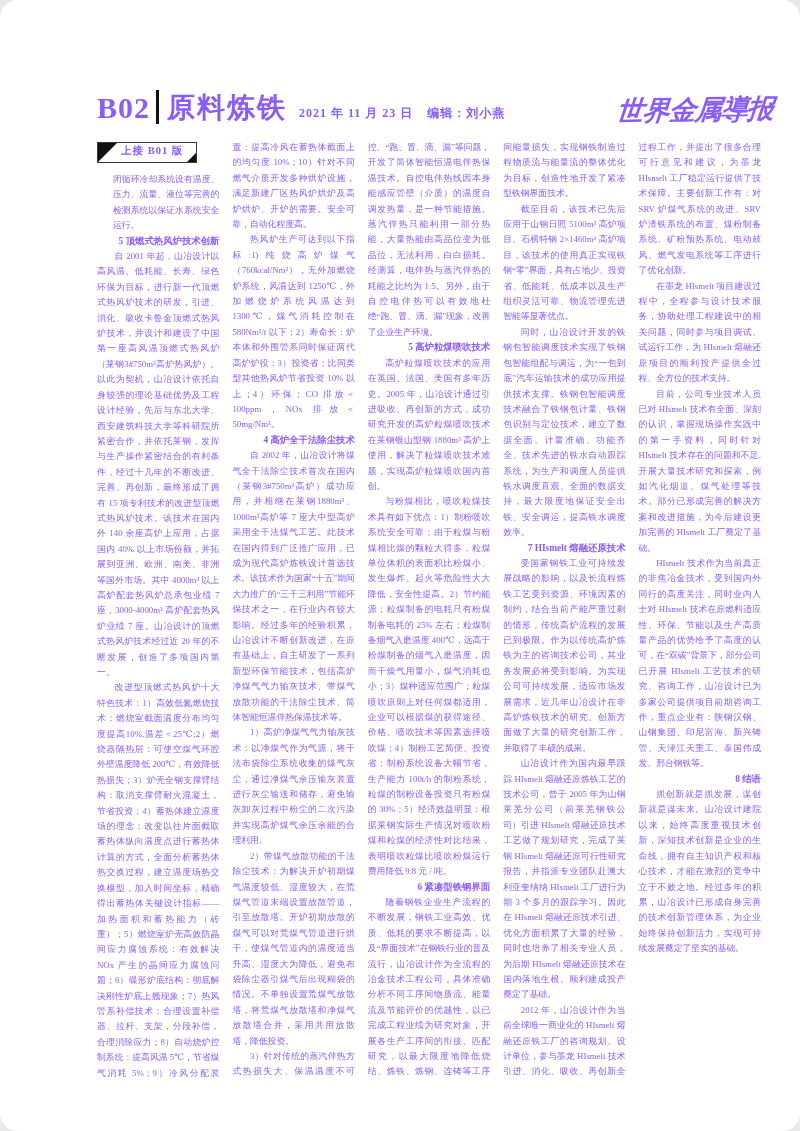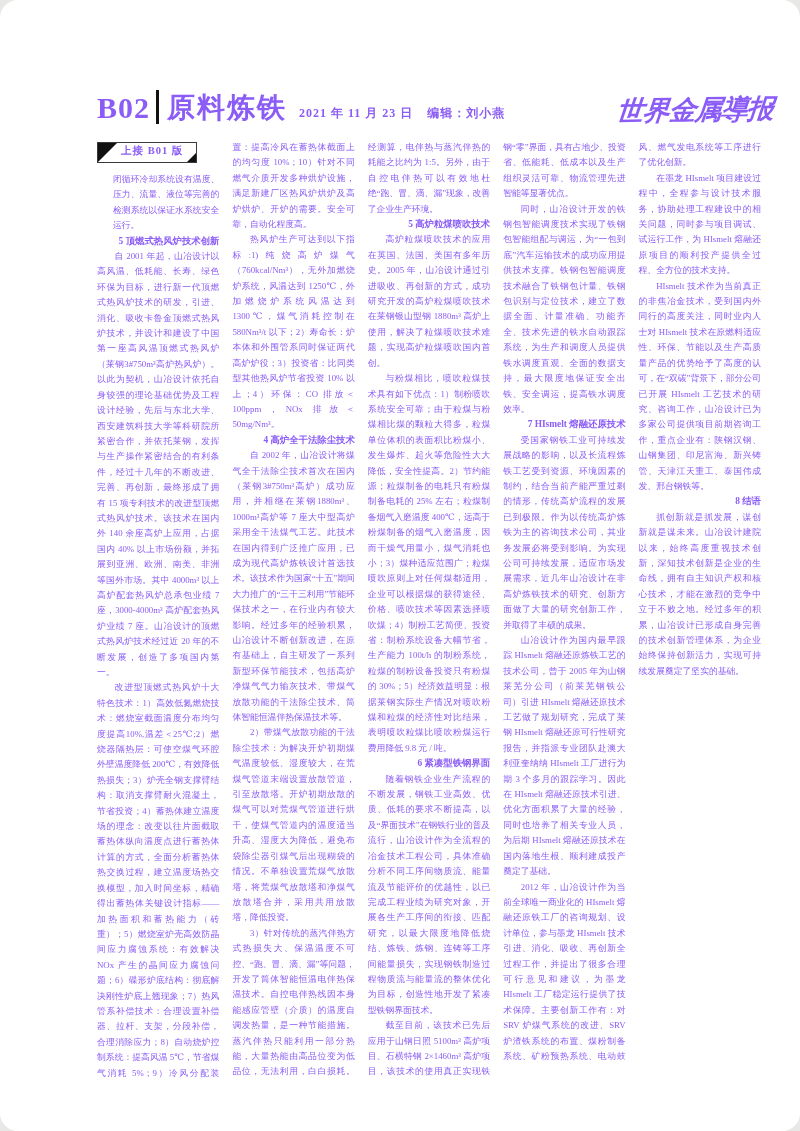--- a/index.html
+++ b/index.html
@@ -58,32 +58,34 @@
         <span class="banner-text">上接 B01 版</span>
         <span class="tri-br"></span>
       </div>
       <p class="para no-indent">闭循环冷却系统设有温度、压力、流量、液位等完善的检测系统以保证水系统安全运行。</p>
       <div class="sec-h">5 顶燃式热风炉技术创新</div>
       <p class="para">自 2001 年起，山冶设计以高风温、低耗能、长寿、绿色环保为目标，进行新一代顶燃式热风炉技术的研发，引进、消化、吸收卡鲁金顶燃式热风炉技术，并设计和建设了中国第一座高风温顶燃式热风炉（莱钢3#750m³高炉热风炉）。以此为契机，山冶设计依托自身较强的理论基础优势及工程设计经验，先后与东北大学、西安建筑科技大学等科研院所紧密合作，并依托莱钢，发挥与生产操作紧密结合的有利条件，经过十几年的不断改进、完善、再创新，最终形成了拥有 15 项专利技术的改进型顶燃式热风炉技术。该技术在国内外 140 余座高炉上应用，占据国内 40% 以上市场份额，并拓展到亚洲、欧洲、南美、非洲等国外市场。其中 4000m³ 以上高炉配套热风炉总承包业绩 7 座，3000-4000m³ 高炉配套热风炉业绩 7 座。山冶设计的顶燃式热风炉技术经过近 20 年的不断发展，创造了多项国内第一。</p>
       <p class="para">改进型顶燃式热风炉十大特色技术：1）高效低氮燃烧技术：燃烧室截面温度分布均匀度提高10%,温差＜25℃;2）燃烧器隔热层：可使空煤气环腔外壁温度降低 200℃，有效降低热损失；3）炉壳全钢支撑臂结构：取消支撑臂耐火混凝土，节省投资；4）蓄热体建立温度场的理念：改变以往片面截取蓄热体纵向温度点进行蓄热体计算的方式，全面分析蓄热体热交换过程，建立温度场热交换模型，加入时间坐标，精确得出蓄热体关键设计指标——加热面积和蓄热能力（砖重）；5）燃烧室炉壳高效防晶间应力腐蚀系统：有效解决 NOx 产生的晶间应力腐蚀问题；6）碟形炉底结构：彻底解决刚性炉底上翘现象；7）热风管系补偿技术：合理设置补偿器、拉杆、支架，分段补偿，合理消除应力；8）自动烧炉控制系统：提高风温 5℃，节省煤气消耗 5%；9）冷风分配装置：提高冷风在蓄热体截面上的均匀度 10%；10）针对不同燃气介质开发多种烘炉设施，满足新建厂区热风炉烘炉及高炉烘炉、开炉的需要。安全可靠，自动化程度高。</p>
       <p class="para">热风炉生产可达到以下指标:1)纯烧高炉煤气（760kcal/Nm³），无外加燃烧炉系统，风温达到 1250℃，外加燃烧炉系统风温达到 1300℃，煤气消耗控制在 580Nm³/t 以下；2）寿命长：炉本体和外围管系同时保证两代高炉炉役；3）投资省：比同类型其他热风炉节省投资 10% 以上；4）环保：CO 排放＜100ppm，NOx 排放＜50mg/Nm³。</p>
       <div class="sec-h">4 高炉全干法除尘技术</div>
       <p class="para">自 2002 年，山冶设计将煤气全干法除尘技术首次在国内（莱钢3#750m³高炉）成功应用，并相继在莱钢1880m³、1000m³高炉等 7 座大中型高炉采用全干法煤气工艺。此技术在国内得到广泛推广应用，已成为现代高炉炼铁设计首选技术。该技术作为国家“十五”期间大力推广的“三干三利用”节能环保技术之一，在行业内有较大影响。经过多年的经验积累，山冶设计不断创新改进，在原有基础上，自主研发了一系列新型环保节能技术，包括高炉净煤气气力输灰技术、带煤气放散功能的干法除尘技术、筒体智能恒温伴热保温技术等。</p>
+      <p class="para">1）高炉净煤气气力输灰技术：以净煤气作为气源，将干法布袋除尘系统收集的煤气灰尘，通过净煤气余压输灰装置进行灰尘输送和储存，避免输灰卸灰过程中粉尘的二次污染并实现高炉煤气余压余能的合理利用。</p>
       <p class="para">2）带煤气放散功能的干法除尘技术：为解决开炉初期煤气温度较低、湿度较大，在荒煤气管道末端设置放散管道，引至放散塔。开炉初期放散的煤气可以对荒煤气管道进行烘干，使煤气管道内的温度适当升高、湿度大为降低，避免布袋除尘器引煤气后出现糊袋的情况。不单独设置荒煤气放散塔，将荒煤气放散塔和净煤气放散塔合并，采用共用放散塔，降低投资。</p>
       <p class="para">3）针对传统的蒸汽伴热方式热损失大、保温温度不可控、“跑、冒、滴、漏”等问题，开发了筒体智能恒温电伴热保温技术。自控电伴热线因本身能感应管壁（介质）的温度自调发热量，是一种节能措施。蒸汽伴热只能利用一部分热能，大量热能由高品位变为低品位，无法利用，白白损耗。经测算，电伴热与蒸汽伴热的耗能之比约为 1:5。另外，由于自控电伴热可以有效地杜绝“跑、冒、滴、漏”现象，改善了企业生产环境。</p>
       <div class="sec-h">5 高炉粒煤喷吹技术</div>
       <p class="para">高炉粒煤喷吹技术的应用在英国、法国、美国有多年历史。2005 年，山冶设计通过引进吸收、再创新的方式，成功研究开发的高炉粒煤喷吹技术在莱钢银山型钢 1880m³ 高炉上使用，解决了粒煤喷吹技术难题，实现高炉粒煤喷吹国内首创。</p>
       <p class="para">与粉煤相比，喷吹粒煤技术具有如下优点：1）制粉喷吹系统安全可靠；由于粒煤与粉煤相比煤的颗粒大得多，粒煤单位体积的表面积比粉煤小、发生爆炸、起火等危险性大大降低，安全性提高。2）节约能源；粒煤制备的电耗只有粉煤制备电耗的 25% 左右；粒煤制备烟气入磨温度 400℃，远高于粉煤制备的烟气入磨温度，因而干燥气用量小，煤气消耗也小；3）煤种适应范围广；粒煤喷吹原则上对任何煤都适用，企业可以根据煤的获得途径、价格、喷吹技术等因素选择喷吹煤；4）制粉工艺简便、投资省：制粉系统设备大幅节省，生产能力 100t/h 的制粉系统，粒煤的制粉设备投资只有粉煤的 30%；5）经济效益明显：根据莱钢实际生产情况对喷吹粉煤和粒煤的经济性对比结果，表明喷吹粒煤比喷吹粉煤运行费用降低 9.8 元 / 吨。</p>
       <div class="sec-h">6 紧凑型铁钢界面</div>
       <p class="para">随着钢铁企业生产流程的不断发展，钢铁工业高效、优质、低耗的要求不断提高，以及“界面技术”在钢铁行业的普及流行，山冶设计作为全流程的冶金技术工程公司，具体准确分析不同工序间物质流、能量流及节能评价的优越性，以已完成工程业绩为研究对象，开展各生产工序间的衔接、匹配研究，以最大限度地降低烧结、炼铁、炼钢、连铸等工序间能量损失，实现钢铁制造过程物质流与能量流的整体优化为目标，创造性地开发了紧凑型铁钢界面技术。</p>
       <p class="para">截至目前，该技术已先后应用于山钢日照 5100m³ 高炉项目、石横特钢 2×1460m³ 高炉项目，该技术的使用真正实现铁钢“零”界面，具有占地少、投资省、低能耗、低成本以及生产组织灵活可靠、物流管理先进智能等显著优点。</p>
       <p class="para">同时，山冶设计开发的铁钢包智能调度技术实现了铁钢包智能组配与调运，为“一包到底”汽车运输技术的成功应用提供技术支撑。铁钢包智能调度技术融合了铁钢包计量、铁钢包识别与定位技术，建立了数据全面、计量准确、功能齐全、技术先进的铁水自动跟踪系统，为生产和调度人员提供铁水调度直观、全面的数据支持，最大限度地保证安全出铁、安全调运，提高铁水调度效率。</p>
       <div class="sec-h">7 HIsmelt 熔融还原技术</div>
       <p class="para">受国家钢铁工业可持续发展战略的影响，以及长流程炼铁工艺受到资源、环境因素的制约，结合当前产能严重过剩的情形，传统高炉流程的发展已到极限。作为以传统高炉炼铁为主的咨询技术公司，其业务发展必将受到影响。为实现公司可持续发展，适应市场发展需求，近几年山冶设计在非高炉炼铁技术的研究、创新方面做了大量的研究创新工作，并取得了丰硕的成果。</p>
       <p class="para">山冶设计作为国内最早跟踪 HIsmelt 熔融还原炼铁工艺的技术公司，曾于 2005 年为山钢莱芜分公司（前莱芜钢铁公司）引进 HIsmelt 熔融还原技术工艺做了规划研究，完成了莱钢 HIsmelt 熔融还原可行性研究报告，并指派专业团队赴澳大利亚奎纳纳 HIsmelt 工厂进行为期 3 个多月的跟踪学习。因此在 HIsmelt 熔融还原技术引进、优化方面积累了大量的经验，同时也培养了相关专业人员，为后期 HIsmelt 熔融还原技术在国内落地生根、顺利建成投产奠定了基础。</p>
       <p class="para">2012 年，山冶设计作为当前全球唯一商业化的 HIsmelt 熔融还原铁工厂的咨询规划、设计单位，参与墨龙 HIsmelt 技术引进、消化、吸收、再创新全过程工作，并提出了很多合理可行意见和建议，为墨龙 HIsmelt 工厂稳定运行提供了技术保障。主要创新工作有：对 SRV 炉煤气系统的改进、SRV 炉渣铁系统的布置、煤粉制备系统、矿粉预热系统、电动鼓风、燃气发电系统等工序进行了优化创新。</p>
       <p class="para">在墨龙 HIsmelt 项目建设过程中，全程参与设计技术服务，协助处理工程建设中的相关问题，同时参与项目调试、试运行工作，为 HIsmelt 熔融还原项目的顺利投产提供全过程、全方位的技术支持。</p>
+      <p class="para">目前，公司专业技术人员已对 HIsmelt 技术有全面、深刻的认识，掌握现场操作实践中的第一手资料，同时针对 HIsmelt 技术存在的问题和不足,开展大量技术研究和探索，例如汽化烟道、煤气处理等技术。部分已形成完善的解决方案和改进措施，为今后建设更加完善的 HIsmelt 工厂奠定了基础。</p>
       <p class="para">HIsmelt 技术作为当前真正的非焦冶金技术，受到国内外同行的高度关注，同时业内人士对 HIsmelt 技术在原燃料适应性、环保、节能以及生产高质量产品的优势给予了高度的认可，在“双碳”背景下，部分公司已开展 HIsmelt 工艺技术的研究、咨询工作，山冶设计已为多家公司提供项目前期咨询工作，重点企业有：陕钢汉钢、山钢集团、印尼富海、新兴铸管、天津江天重工、泰国伟成发、邢台钢铁等。</p>
       <div class="sec-h">8 结语</div>
       <p class="para">抓创新就是抓发展，谋创新就是谋未来。山冶设计建院以来，始终高度重视技术创新，深知技术创新是企业的生命线，拥有自主知识产权和核心技术，才能在激烈的竞争中立于不败之地。经过多年的积累，山冶设计已形成自身完善的技术创新管理体系，为企业始终保持创新活力，实现可持续发展奠定了坚实的基础。</p>
     </div>
 
 </div>
 
 </body></html>

